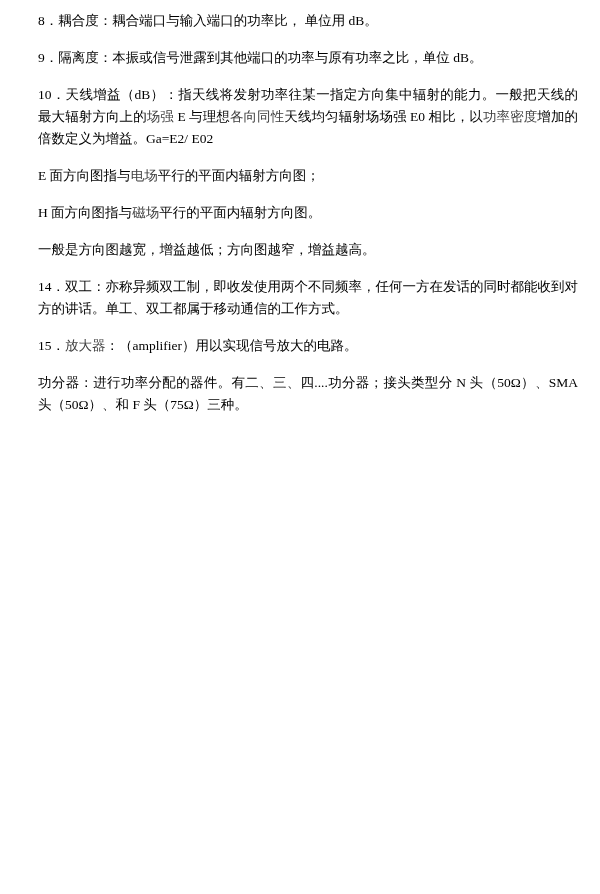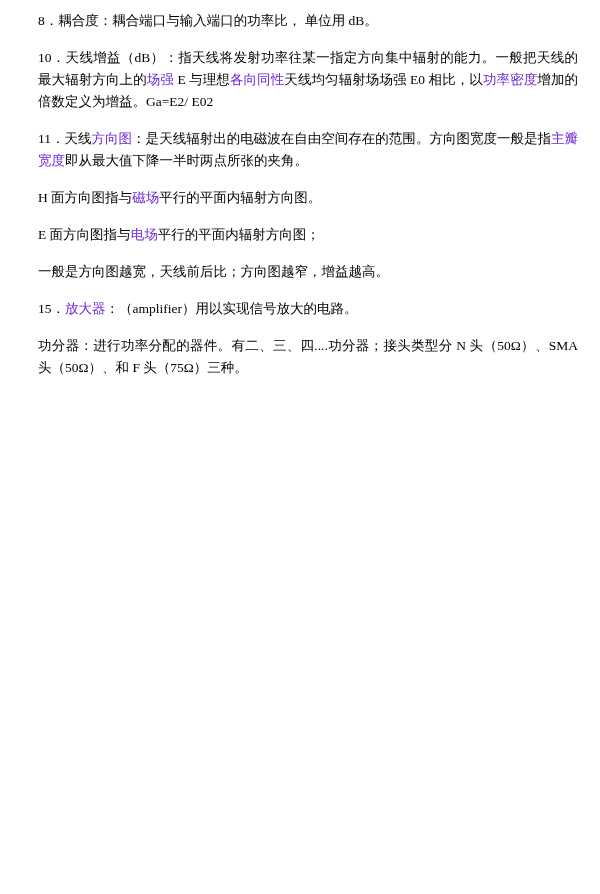--- a/index.html
+++ b/index.html
@@ -27,30 +27,31 @@
     text-align: justify;
     text-justify: inter-ideograph;
     margin: 0 0 15px 0;
     text-indent: 0;
     word-break: break-all;
   }
   .para.indent {
     padding-left: 16px;
   }
   .lnk {
-    color: #6d28d9;
+    color: #404040;
   }
 </style>
 </head>
 <body>
 
 <div class="page">
   <div id="doc-body">
       <p class="para indent"><span>8．耦合度：耦合端口与输入端口的功率比，   单位用 dB。</span></p>
+      <p class="para indent"><span>9．隔离度：本振或信号泄露到其他端口的功率与原有功率之比，单位 dB。</span></p>
       <p class="para indent"><span>10．天线增益（dB）：指天线将发射功率往某一指定方向集中辐射的能力。一般把天线的最大辐射方向上的</span><span class="lnk">场强</span><span> E 与理想</span><span class="lnk">各向同性</span><span>天线均匀辐射场场强 E0 相比，以</span><span class="lnk">功率密度</span><span>增加的倍数定义为增益。Ga=E2/ E02</span></p>
-      <p class="para indent"><span>11．天线</span><span class="lnk">方向图</span><span>：是天线辐射出的电磁波在自由空间存在的范围。方向图宽度一般是指</span><span class="lnk">主瓣宽度</span><span>即从最大值下降一半时两点所张的夹角。</span></p>
+      <p class="para indent"><span>E 面方向图指与</span><span class="lnk">电场</span><span>平行的平面内辐射方向图；</span></p>
       <p class="para indent"><span>H 面方向图指与</span><span class="lnk">磁场</span><span>平行的平面内辐射方向图。</span></p>
-      <p class="para indent"><span>E 面方向图指与</span><span class="lnk">电场</span><span>平行的平面内辐射方向图；</span></p>
-      <p class="para indent"><span>一般是方向图越宽，天线前后比；方向图越窄，增益越高。</span></p>
+      <p class="para indent"><span>一般是方向图越宽，增益越低；方向图越窄，增益越高。</span></p>
+      <p class="para indent"><span>14．双工：亦称异频双工制，即收发使用两个不同频率，任何一方在发话的同时都能收到对方的讲话。单工、双工都属于移动通信的工作方式。</span></p>
       <p class="para indent"><span>15．</span><span class="lnk">放大器</span><span>：（amplifier）用以实现信号放大的电路。</span></p>
       <p class="para indent"><span>功分器：进行功率分配的器件。有二、三、四....功分器；接头类型分 N 头（50Ω）、SMA 头（50Ω）、和 F 头（75Ω）三种。</span></p>
     </div>
 </div>
 
 </body></html>

